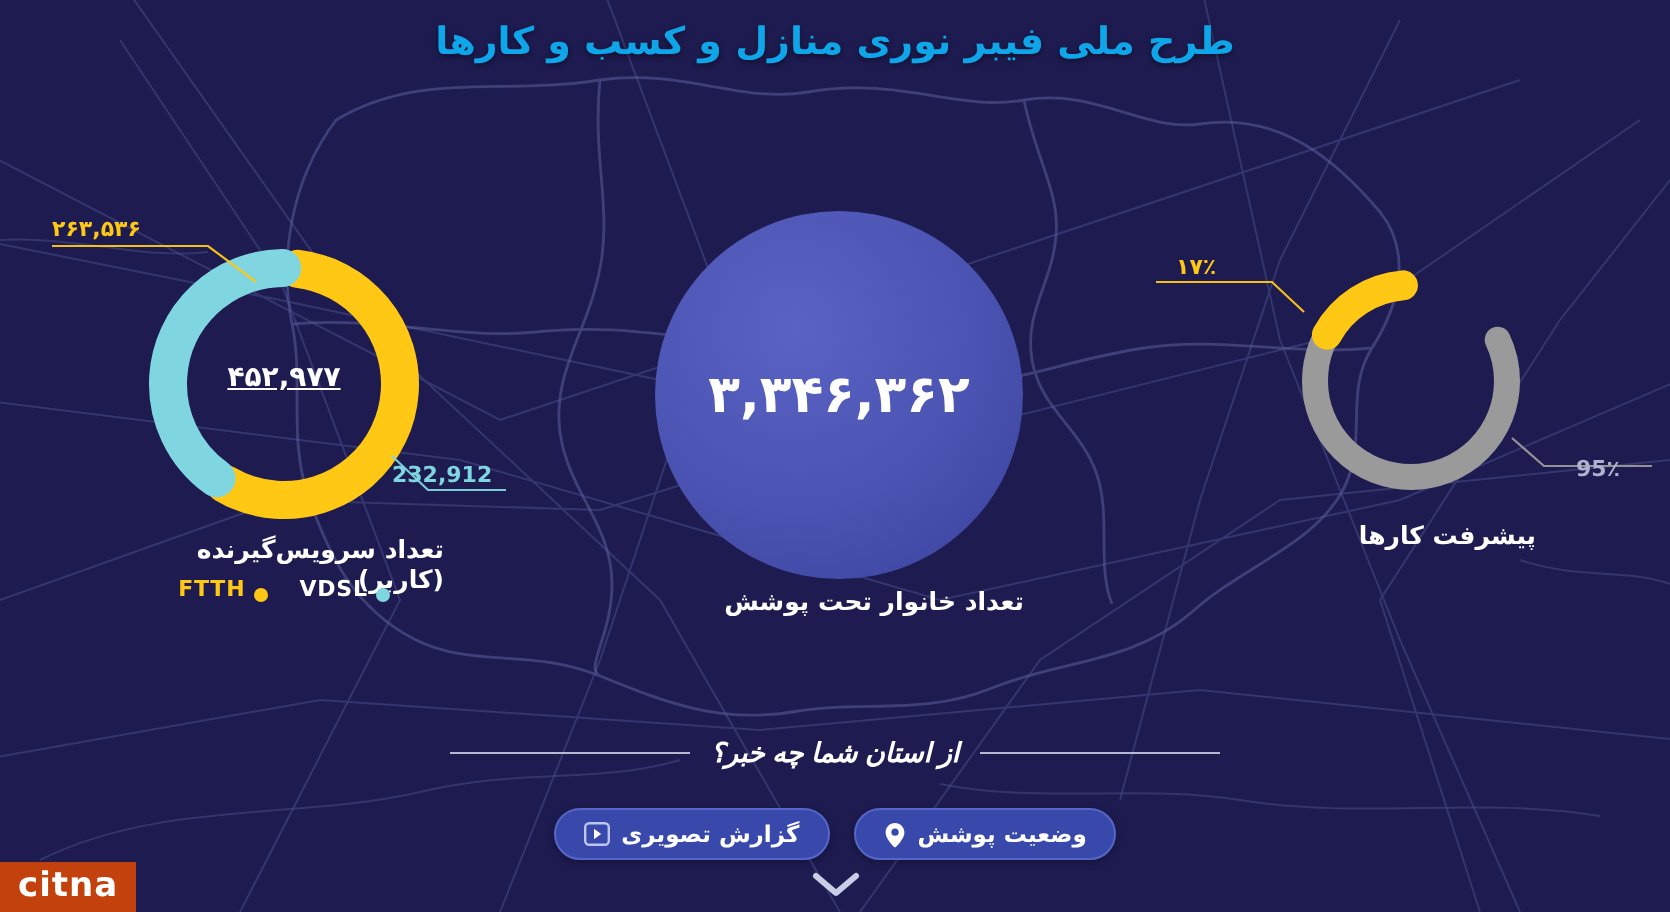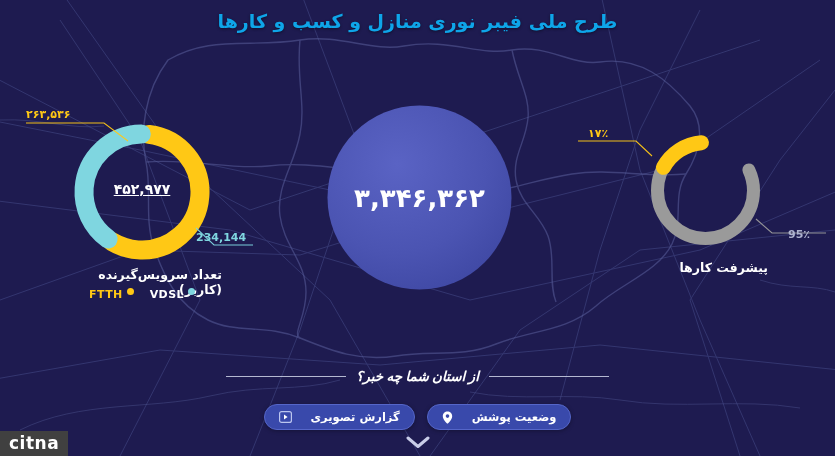--- a/index.html
+++ b/index.html
@@ -40,68 +40,68 @@
     font-size:12.5px; font-weight:bold;
     color:#ffffff;
   }
 
   
   .legend {
     position:absolute; left:0; width:100%;
     display:flex; justify-content:center; align-items:center; gap:16px;
     font-size:11px; font-weight:bold; letter-spacing:.4px;
   }
-  .legend-item { display:flex; align-items:flex-start; gap:4px; direction:ltr; }
+  .legend-item { display:flex; align-items:flex-end; gap:4px; direction:ltr; }
   .legend-dot { width:7px; height:7px; border-radius:50%; display:inline-block; }
 
   
   .callout {
     position:absolute; font-size:11px; font-weight:bold;
     white-space:nowrap; z-index:6;
   }
 
   
   .bottom-head {
     position:absolute; top:368px; left:0; width:835px;
     display:flex; align-items:center; justify-content:center; gap:10px;
     z-index:6;
   }
   .rule { height:1px; background:#cfd3e8; width:120px; opacity:.85; }
   .bottom-head-text {
     font-size:13.5px; font-weight:bold; color:#ffffff;
-    font-family:Liberation Serif, serif;
+    font-family:Liberation Sans, sans-serif;
     font-style:italic;
   }
 
   .btn-row {
     position:absolute; top:404px; left:0; width:835px;
     display:flex; align-items:center; justify-content:center; gap:12px;
     z-index:6;
   }
   .btn {
-    display:flex; align-items:center; gap:19px;
+    display:flex; align-items:center; gap:6px;
     background:#3949ab;
     border:1px solid #5566c9;
     border-radius:16px;
     padding:5px 14px;
     font-size:11.5px; font-weight:bold; color:#ffffff;
     cursor:pointer; white-space:nowrap;
     box-shadow:0 1px 4px rgba(0,0,0,.3);
   }
   .btn svg { display:block; }
 
   .chevron {
     position:absolute; top:434px; left:0; width:835px;
     display:flex; justify-content:center; z-index:6; cursor:pointer;
   }
 
   
   .watermark {
     position:absolute; left:0; bottom:0;
-    background:#404040; color:#ffffff;
+    background:#c2410c; color:#ffffff;
     font-size:17px; font-weight:bold; letter-spacing:.5px;
     padding:2px 9px 3px 9px;
     font-family:"DejaVu Sans","Liberation Sans",sans-serif;
     z-index:8; direction:ltr;
   }
 </style>
 </head>
 <body>
 
 <div id="stage">
@@ -178,36 +178,37 @@
 
   <svg style="position:absolute;left:0;top:0;z-index:5;" width="835" height="456">
     <path d="M26 123 L104 123 L128 141" stroke="#ffc815" stroke-width="1.1" fill="none" opacity=".95"></path>
     <path d="M253 245 L214 245 L196 228" stroke="#7fd6e0" stroke-width="1.1" fill="none" opacity=".95"></path>
 
     <path d="M578 141 L636 141 L652 156" stroke="#ffc815" stroke-width="1.1" fill="none" opacity=".95"></path>
     <path d="M826 233 L772 233 L756 219" stroke="#9a9a9a" stroke-width="1.1" fill="none" opacity=".95"></path>
   </svg>
 
   <div class="callout" style="left:26px; top:108px; color:#ffc815;">۲۶۳,۵۳۶</div>
-  <div class="callout" style="left:196px; top:231px; color:#7fd6e0;">234,144</div>
+  <div class="callout" style="left:196px; top:231px; color:#7fd6e0;">232,912</div>
 
   <div class="panel" style="left:327px; top:105px; width:185px;">
     <div class="donut-wrap" style="width:185px;height:185px;">
       <svg width="185" height="185" viewBox="0 0 185 185">
         <defs>
           <radialGradient id="ghh" cx="38%" cy="32%" r="78%">
             <stop offset="0%" stop-color="#5a63c4"></stop>
             <stop offset="62%" stop-color="#4b54b2"></stop>
             <stop offset="100%" stop-color="#3e47a2"></stop>
           </radialGradient>
         </defs>
         <circle cx="92.5" cy="92.5" r="92" fill="url(#ghh)"></circle>
       </svg>
       <div class="center-value" style="top:80px; font-size:26px; letter-spacing:.5px;">۳,۳۴۶,۳۶۲</div>
     </div>
+    <div class="caption" style="top:188px;">تعداد خانوار تحت پوشش</div>
   </div>
 
   <div class="panel" style="left:643px; top:128px; width:125px;">
     <div class="donut-wrap" style="width:125px;height:125px;">
       <svg width="125" height="125" viewBox="0 0 125 125">
 
         <circle cx="62.5" cy="62.5" r="48" fill="none" stroke="#9a9a9a" stroke-width="13" stroke-linecap="round" stroke-dasharray="242 60" stroke-dashoffset="-54" transform="rotate(-90 62.5 62.5)"></circle>
 
         <circle cx="62.5" cy="62.5" r="48" fill="none" stroke="#ffc815" stroke-width="15" stroke-linecap="round" stroke-dasharray="47 255" stroke-dashoffset="-250" transform="rotate(-90 62.5 62.5)"></circle>
       </svg>

